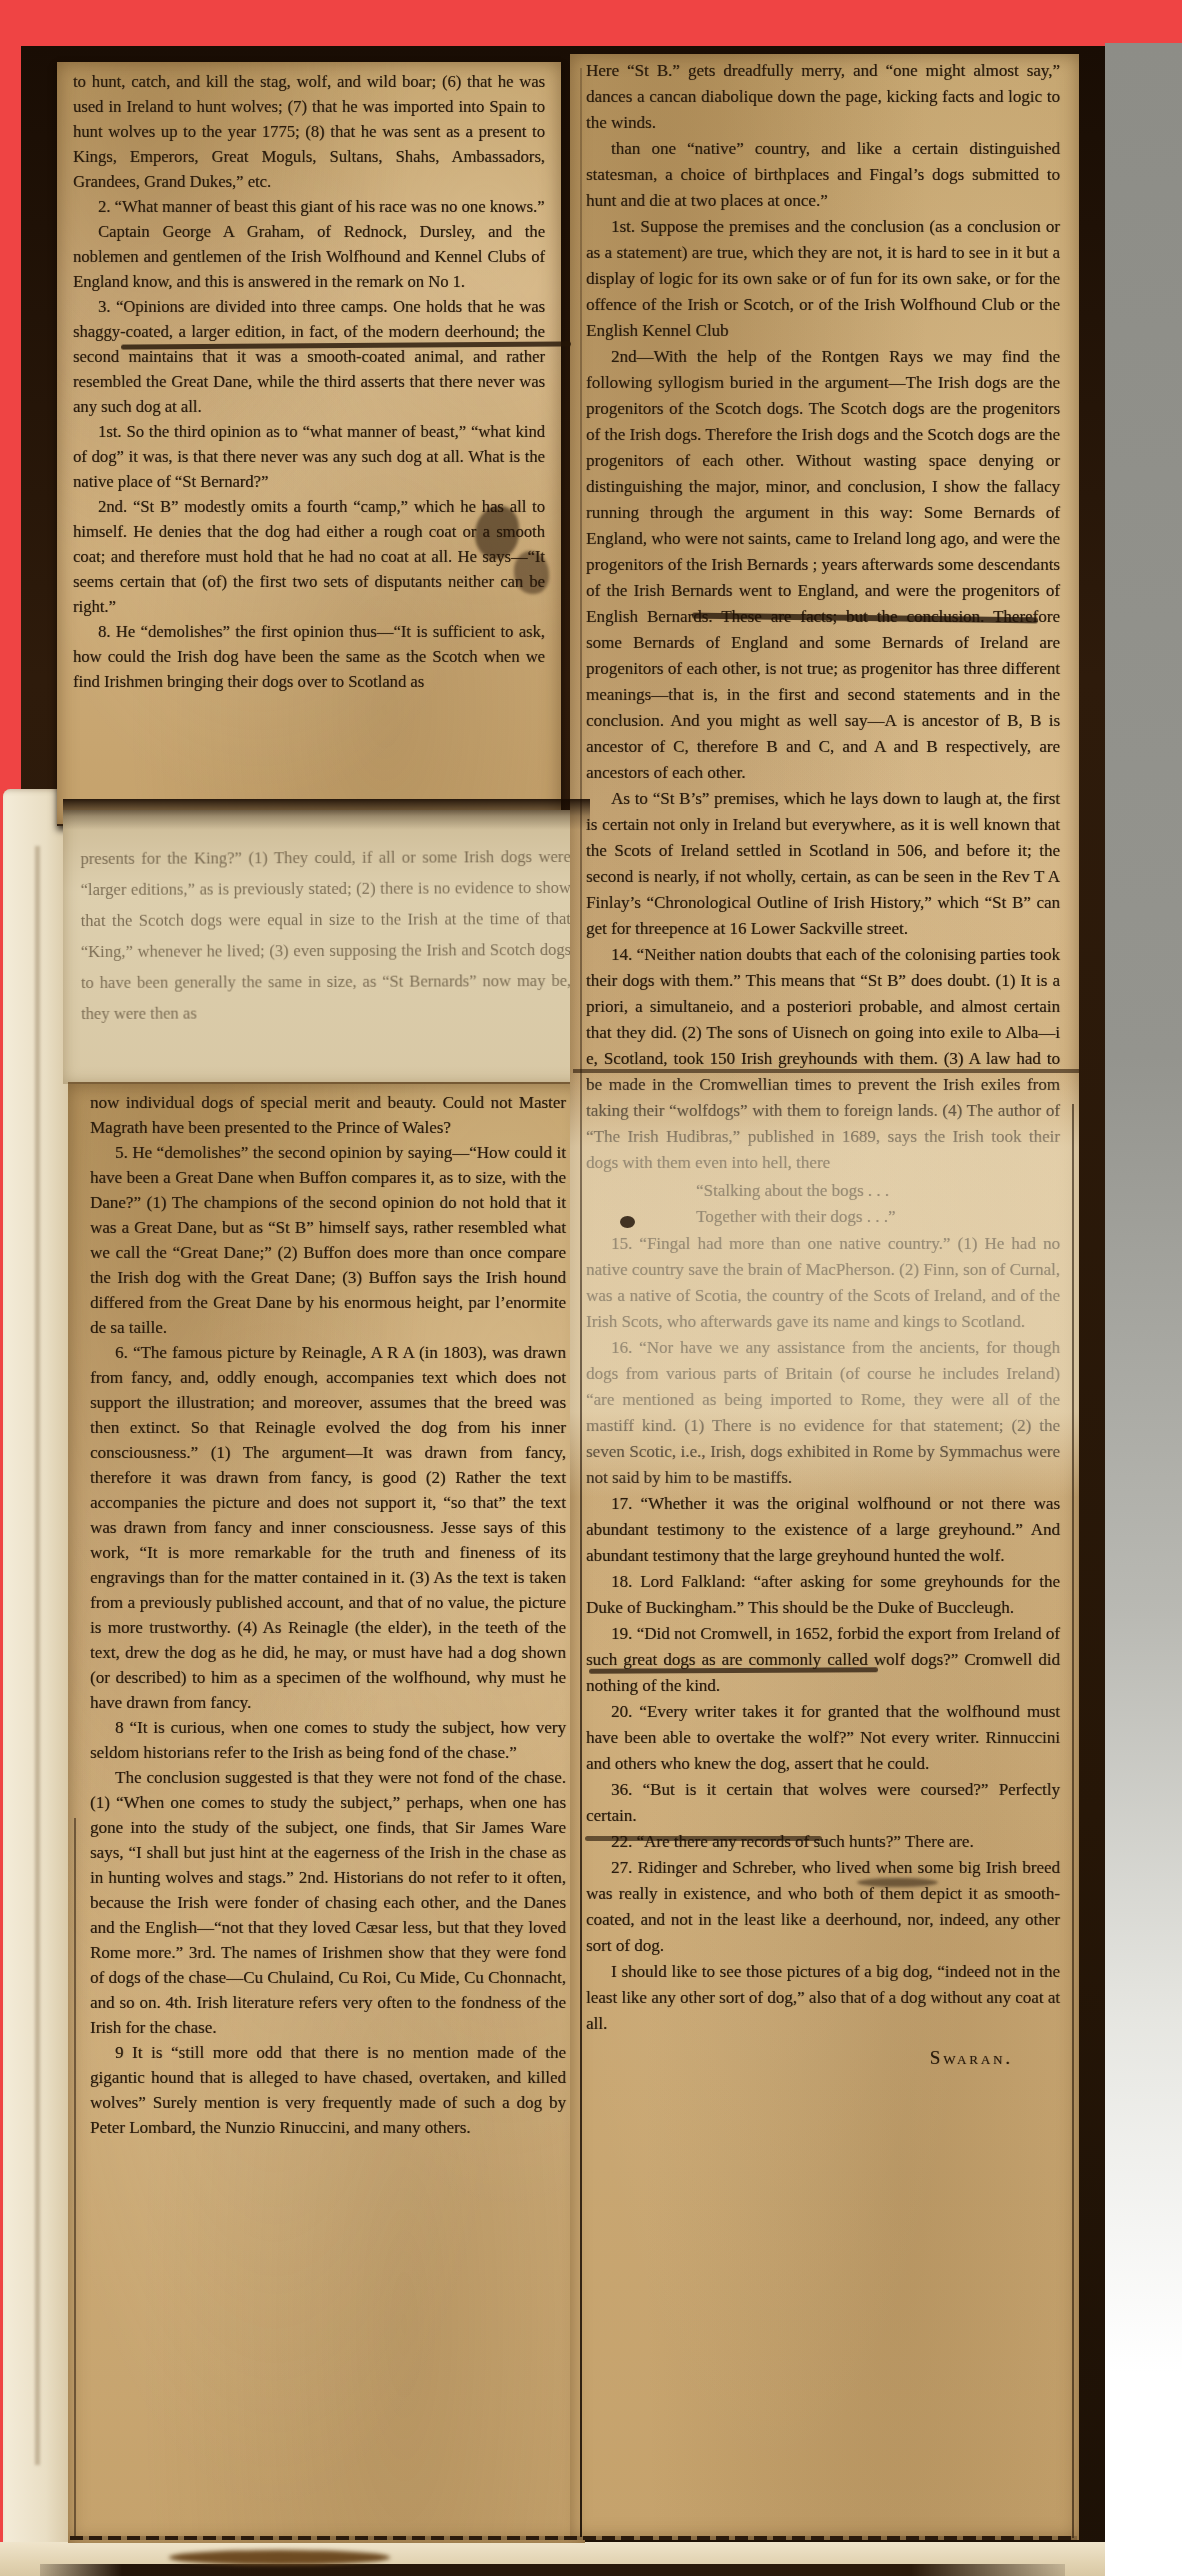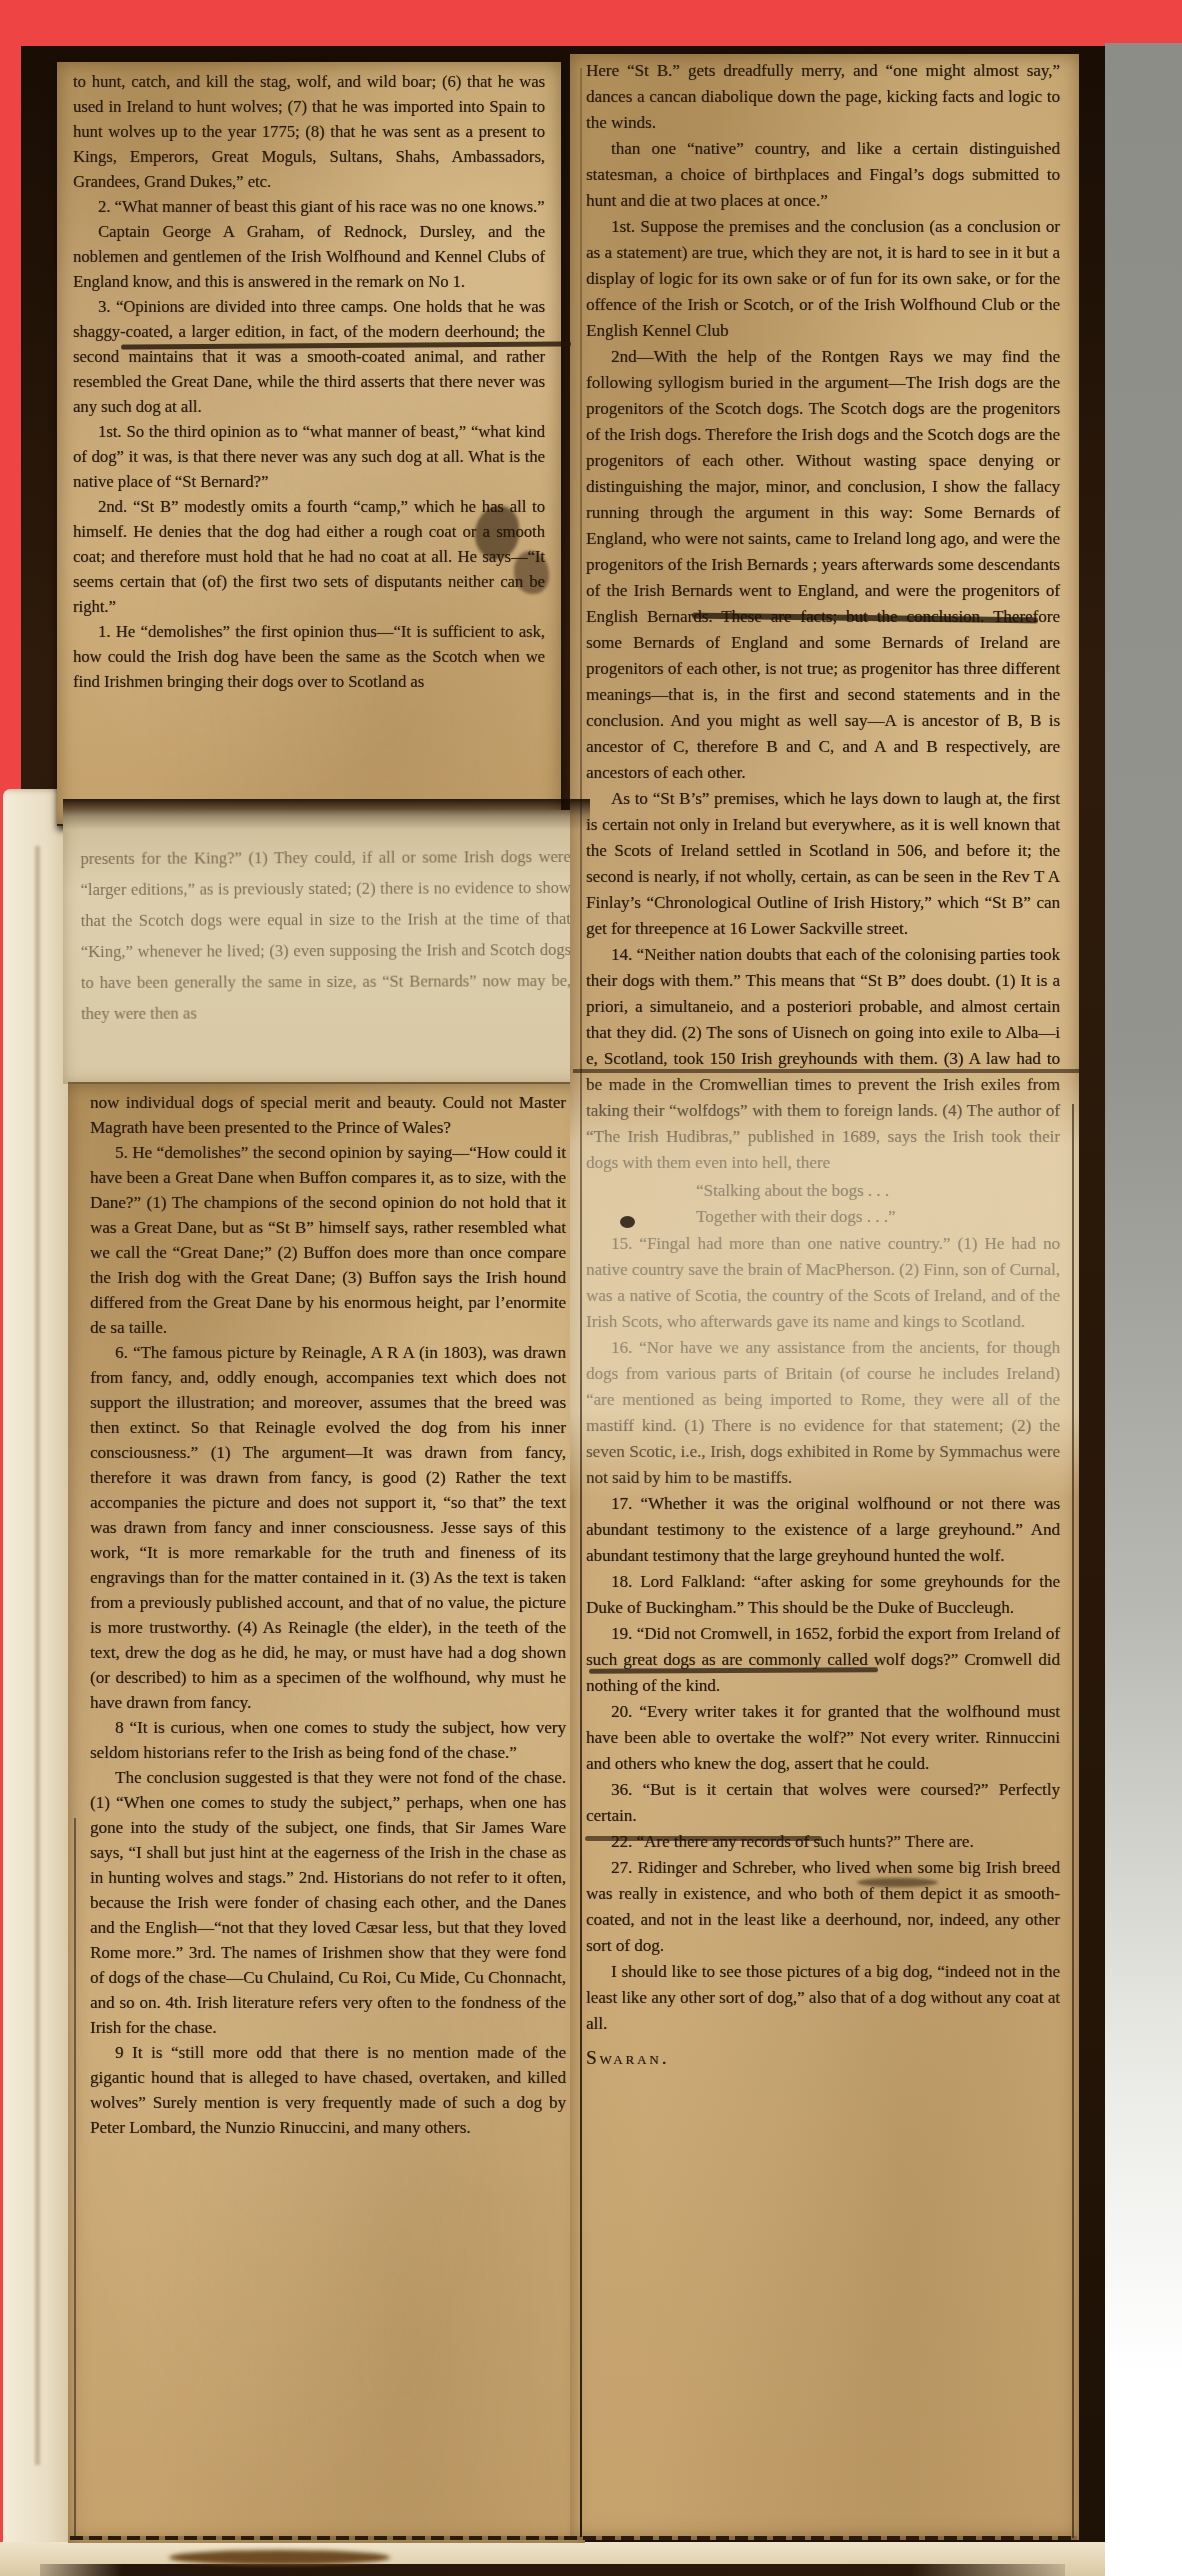--- a/index.html
+++ b/index.html
@@ -51,21 +51,21 @@
      border-top:2.2px solid rgba(60,38,15,.55);}
   #clip-left-lower .txt{padding:5.9px 19px 0 22px;font-size:17px;line-height:25px;}
 
   #clip-right{left:570px;top:54px;width:509px;height:2486px;}
   #clip-right .txt{padding:4.4px 19px 0 16px;font-size:17px;line-height:26px;}
   .wash{position:absolute;left:0;top:1016px;width:100%;height:427px;z-index:4;pointer-events:none;
      background:linear-gradient(180deg,rgba(241,229,200,0),rgba(241,229,200,.55) 18%,rgba(243,232,204,.55) 80%,rgba(241,229,200,0));}
 
   .verse{padding:1.5px 0 1.5px 110px;}
   .verse div{text-indent:0;text-align:left;}
-  .signature{text-align:left;padding:7.4px 47px 0 0;font-variant:small-caps;
+  .signature{text-align:right;padding:7.4px 47px 0 0;font-variant:small-caps;
      letter-spacing:2.9px;font-size:19px;}
 
   
   .column-rule{position:absolute;left:580px;top:68px;width:2.2px;height:2469px;z-index:4;
      background:linear-gradient(180deg,rgba(35,20,7,.25),rgba(35,20,7,.45) 40%,rgba(30,17,6,.8) 75%,rgba(25,14,5,.9));}
   .right-edge-rule{position:absolute;left:1072px;top:1104px;width:2.2px;height:1434px;z-index:4;
      background:rgba(35,20,7,.6);}
   .left-edge-rule{position:absolute;left:74px;top:1818px;width:1.5px;height:718px;z-index:4;
      background:rgba(35,20,7,.5);}
   .bottom-dashed-rule{position:absolute;left:70px;top:2536px;width:1007px;height:4.4px;z-index:4;
@@ -99,21 +99,21 @@
   <div class="bottom-dark-band"></div>
 
   <div id="clip-left-top" class="clip paper">
     <div class="txt continuation">
         <p>to hunt, catch, and kill the stag, wolf, and wild boar; (6) that he was used in Ireland to hunt wolves; (7) that he was imported into Spain to hunt wolves up to the year 1775; (8) that he was sent as a present to Kings, Emperors, Great Moguls, Sultans, Shahs, Ambassadors, Grandees, Grand Dukes,” etc.</p>
         <p>2. “What manner of beast this giant of his race was no one knows.”</p>
         <p>Captain George A Graham, of Rednock, Dursley, and the noblemen and gentlemen of the Irish Wolfhound and Kennel Clubs of England know, and this is answered in the remark on No 1.</p>
         <p>3. “Opinions are divided into three camps. One holds that he was shaggy-coated, a larger edition, in fact, of the modern deerhound; the second maintains that it was a smooth-coated animal, and rather resembled the Great Dane, while the third asserts that there never was any such dog at all.</p>
         <p>1st. So the third opinion as to “what manner of beast,” “what kind of dog” it was, is that there never was any such dog at all. What is the native place of “St Bernard?”</p>
         <p>2nd. “St B” modestly omits a fourth “camp,” which he has all to himself. He denies that the dog had either a rough coat or a smooth coat; and therefore must hold that he had no coat at all. He says—“It seems certain that (of) the first two sets of disputants neither can be right.”</p>
-        <p>1. He “demolishes” the first opinion thus—“It is sufficient to ask, how could the Irish dog have been the same as the Scotch when we find Irishmen bringing their dogs over to Scotland as</p>
+        <p>8. He “demolishes” the first opinion thus—“It is sufficient to ask, how could the Irish dog have been the same as the Scotch when we find Irishmen bringing their dogs over to Scotland as</p>
       </div>
   </div>
 
   <div id="clip-left-faded" class="clip">
     <div class="txt continuation">
         <p>presents for the King?” (1) They could, if all or some Irish dogs were “larger editions,” as is previously stated; (2) there is no evidence to show that the Scotch dogs were equal in size to the Irish at the time of that “King,” whenever he lived; (3) even supposing the Irish and Scotch dogs to have been generally the same in size, as “St Bernards” now may be, they were then as</p>
       </div>
   </div>
 
   <div id="clip-left-lower" class="clip paper">

